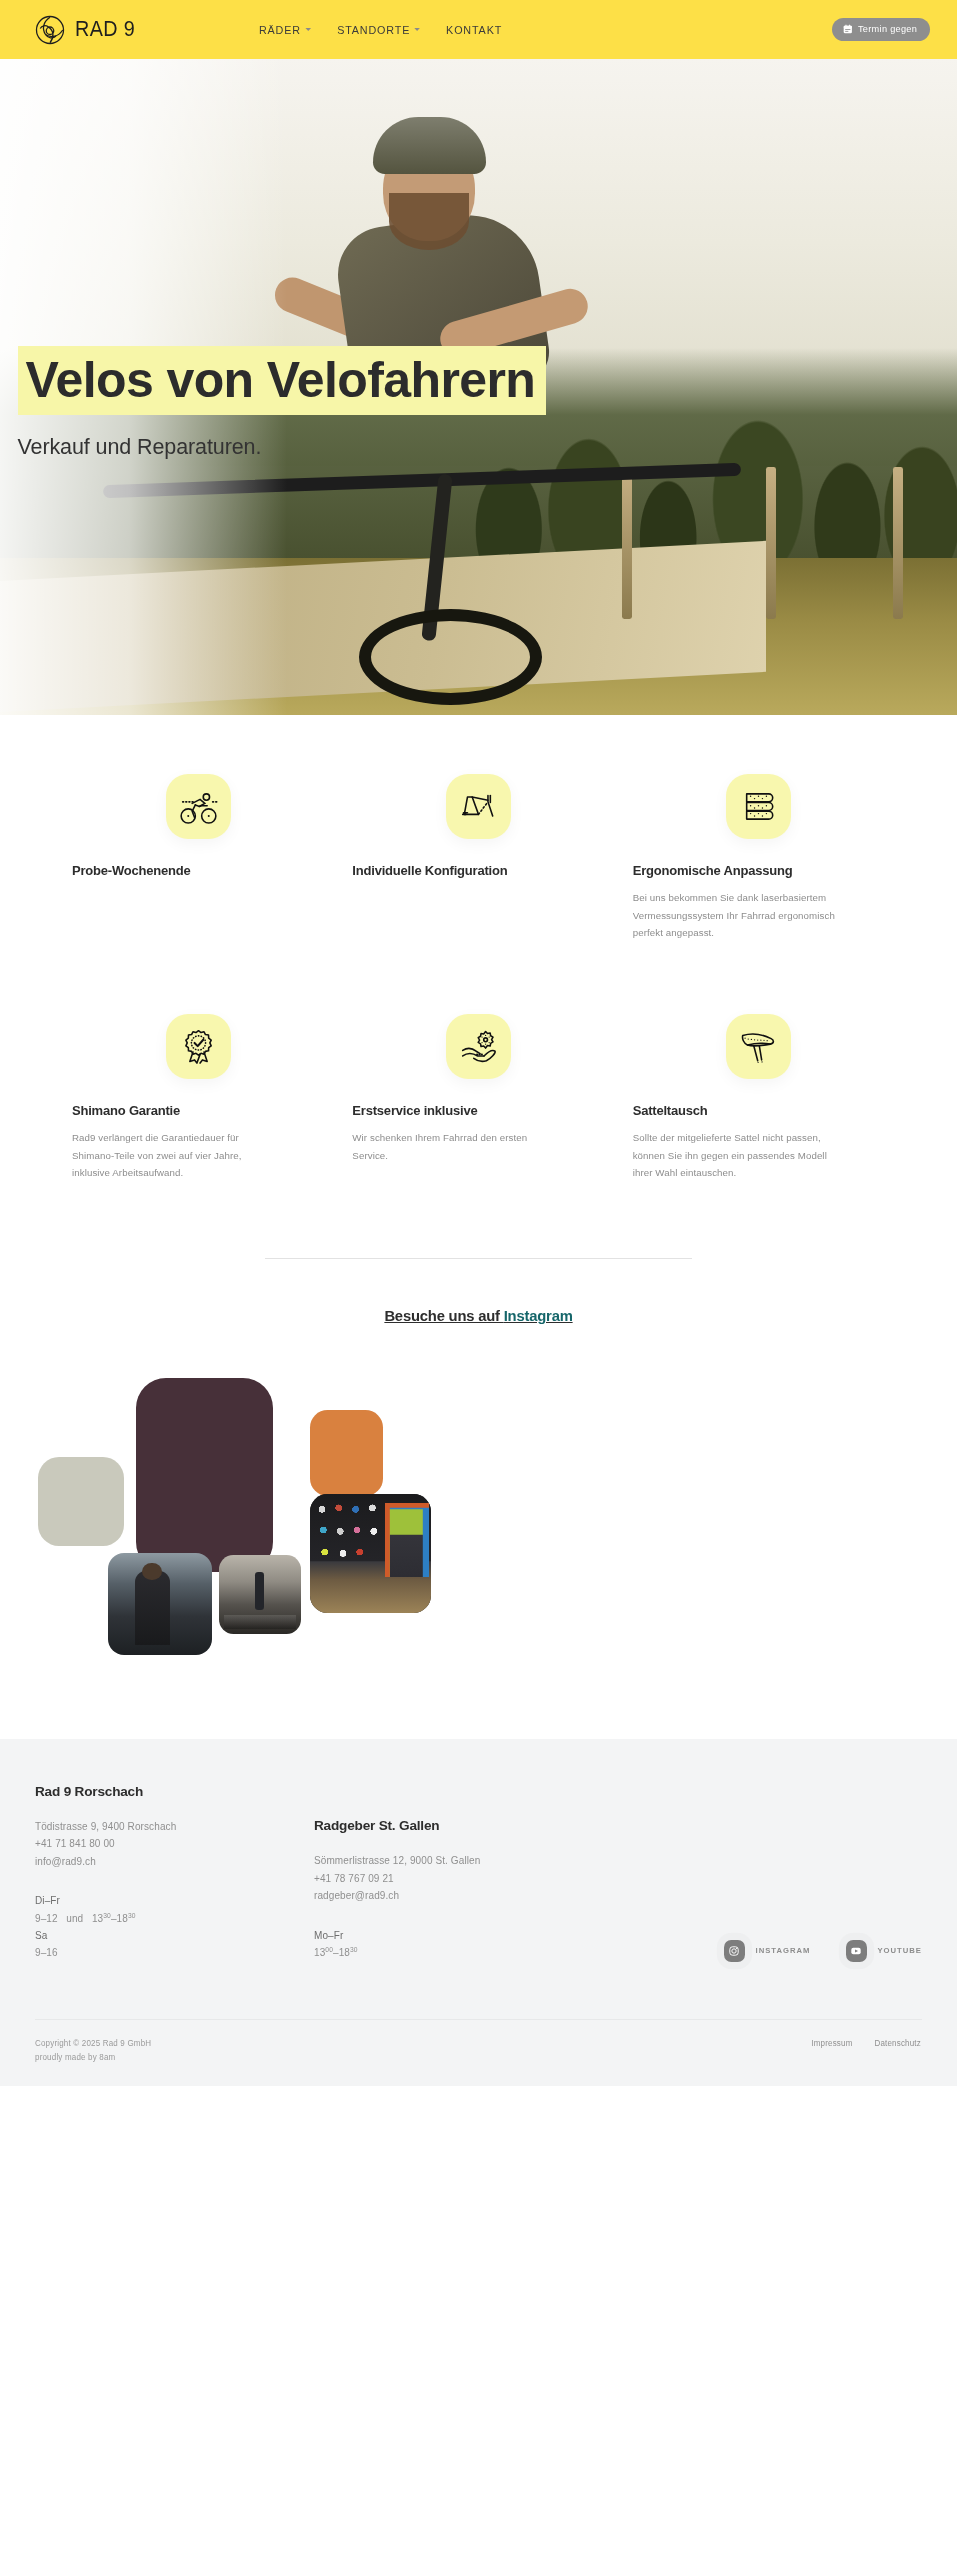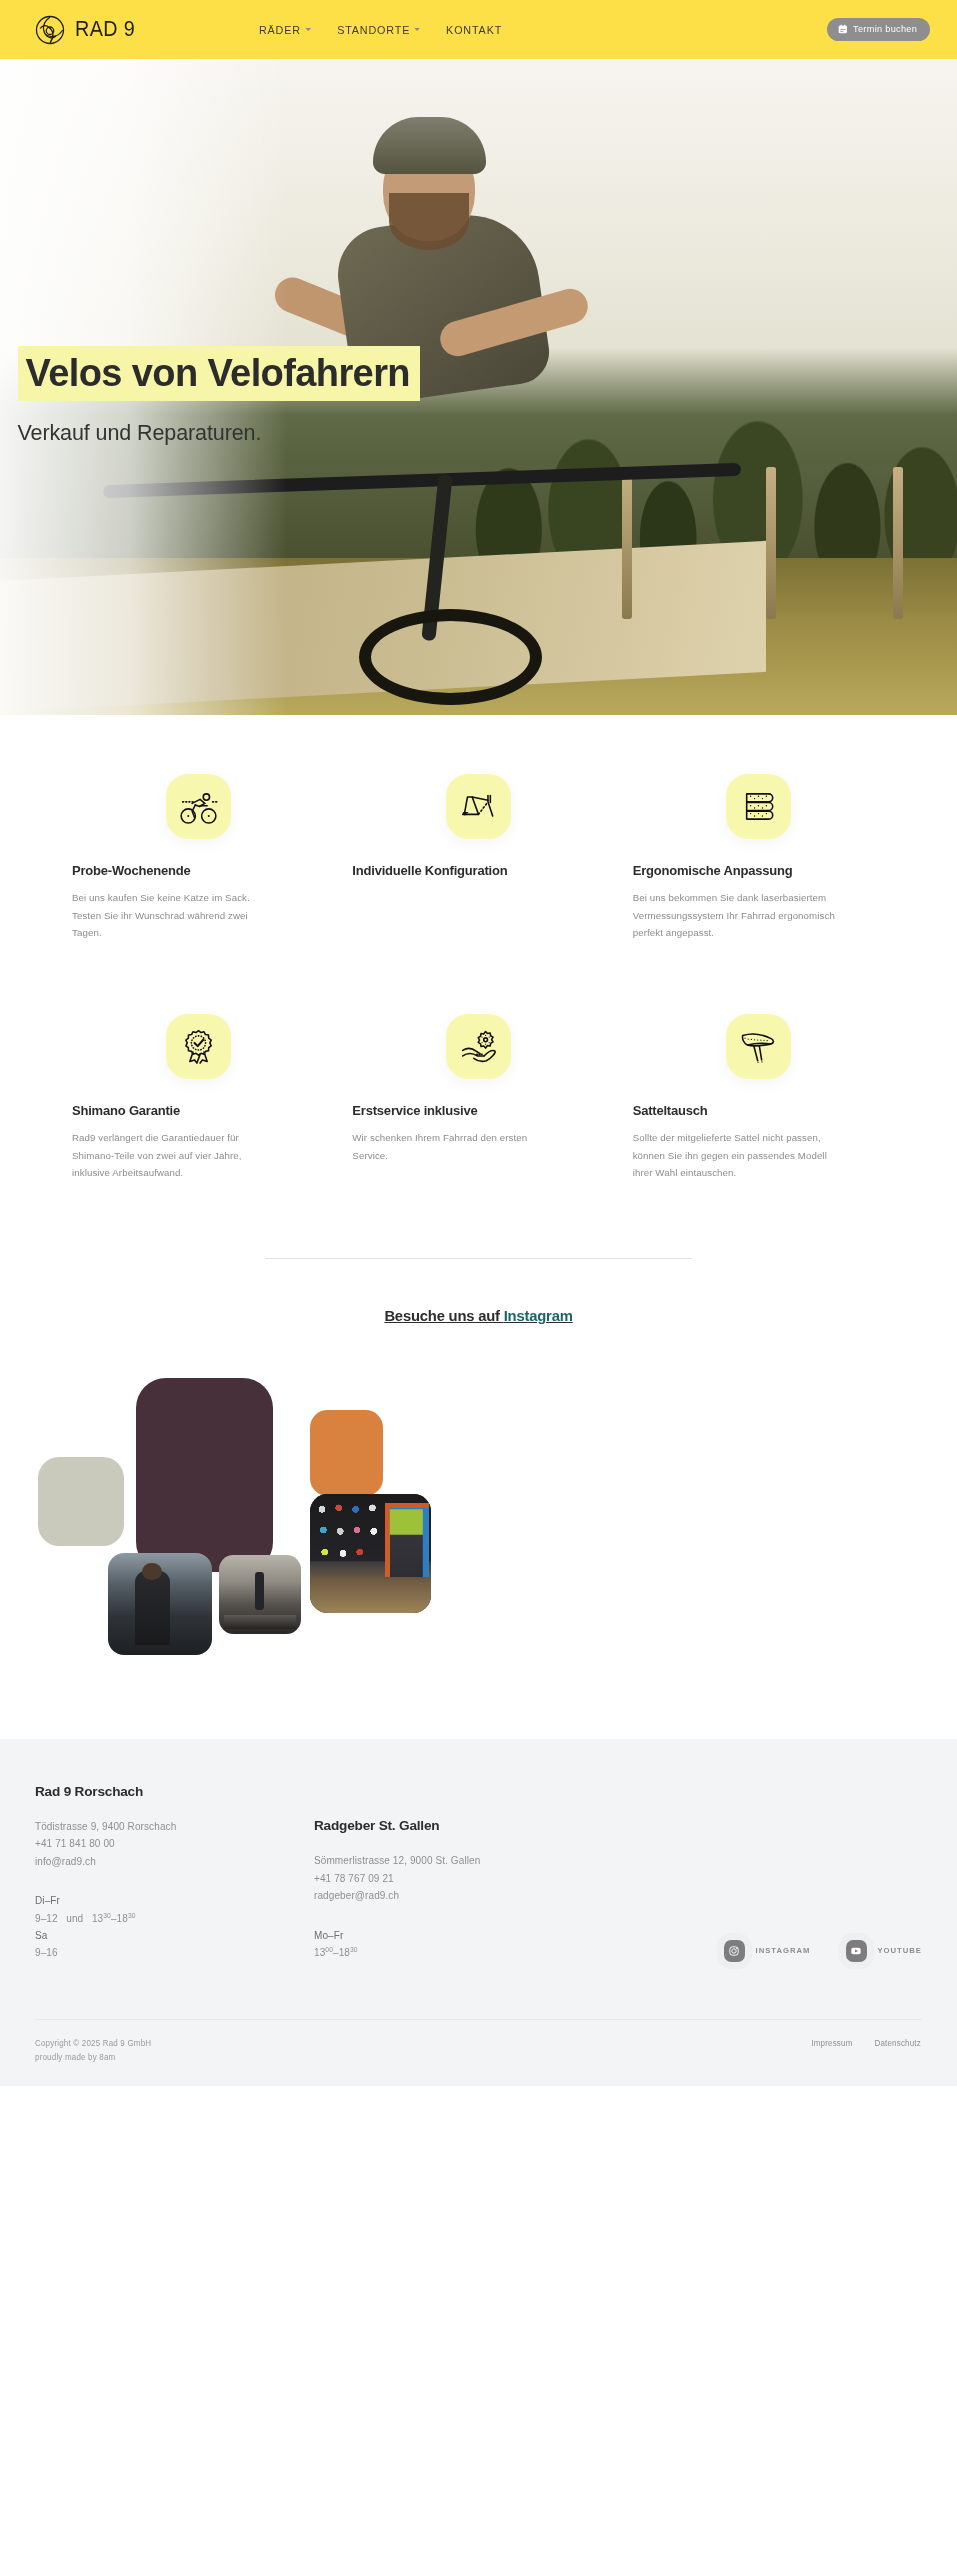--- a/index.html
+++ b/index.html
@@ -187,21 +187,21 @@
   }
   .hero-copy {
     position: absolute;
     left: 0; top: 287px;
     width: 622px;
     padding-left: 17.5px;
   }
   .hero-title {
     display: inline-block;
     background: #f7f6a8;
-    font-size: 38px;
+    font-size: 50px;
     line-height: 1.16;
     font-weight: 800;
     letter-spacing: -0.6px;
     color: #2c2c2c;
     padding: 4.8px 10.4px 6.4px 8px;
   }
   .hero-sub {
     margin-top: 16.7px;
     font-size: 21.5px;
     line-height: 1.42;
@@ -478,21 +478,21 @@
 
   <button class="book-btn">
     <svg class="cal-icon" viewBox="0 0 14 15">
       <rect x="1" y="2.5" width="12" height="11" rx="2" fill="#fff"></rect>
       <rect x="1" y="2.5" width="12" height="3.2" rx="1.4" fill="#fff"></rect>
       <rect x="3.6" y="0.6" width="1.5" height="3" rx="0.7" fill="#fff"></rect>
       <rect x="8.9" y="0.6" width="1.5" height="3" rx="0.7" fill="#fff"></rect>
       <rect x="3.2" y="7.4" width="7.6" height="1.2" fill="#8e8e8e"></rect>
       <rect x="3.2" y="10" width="4.6" height="1.2" fill="#8e8e8e"></rect>
     </svg>
-    <span>Termin buchen</span>
+    <span>Termin gegen</span>
   </button>
 </header>
 
 <section class="hero">
   <div class="hero-photo">
     <div class="sky"></div>
     <div class="hills"></div>
     <div class="treeline"></div>
     <div class="field"></div>
     <div class="road"></div>
@@ -534,21 +534,20 @@
           <circle cx="36" cy="14" r="4"></circle>
           <path d="M18 22 L28 17 L34 22 L27 26 L22 24"></path>
           <path d="M27 26 L30 25 L37 25"></path>
           <path d="M22 24 L18 32 L21 40"></path>
           <path d="M6 20 h1 M10 20 h1 M14 20 h1 M18 20 h1" stroke-width="2.2"></path>
           <path d="M44 20 h1 M48 20 h1" stroke-width="2.2"></path>
         </svg>
       </div>
     </div>
     <div class="feature-title">Probe-Wochenende</div>
-    <div class="feature-text">Bei uns kaufen Sie keine Katze im Sack. Testen Sie ihr Wunschrad während zwei Tagen.</div>
   </div>
 
   <div class="feature">
     <div class="feature-icon-wrap">
       <div class="feature-icon">
         <svg viewBox="0 0 52 52" fill="none" stroke="#111" stroke-width="2" stroke-linecap="round" stroke-linejoin="round">
           <path d="M12 14 h6 l8 22 -18 0 z"></path>
           <path d="M18 14 L38 18"></path>
           <path d="M38 12 v8 L44 38"></path>
           <path d="M41 12 v9"></path>

